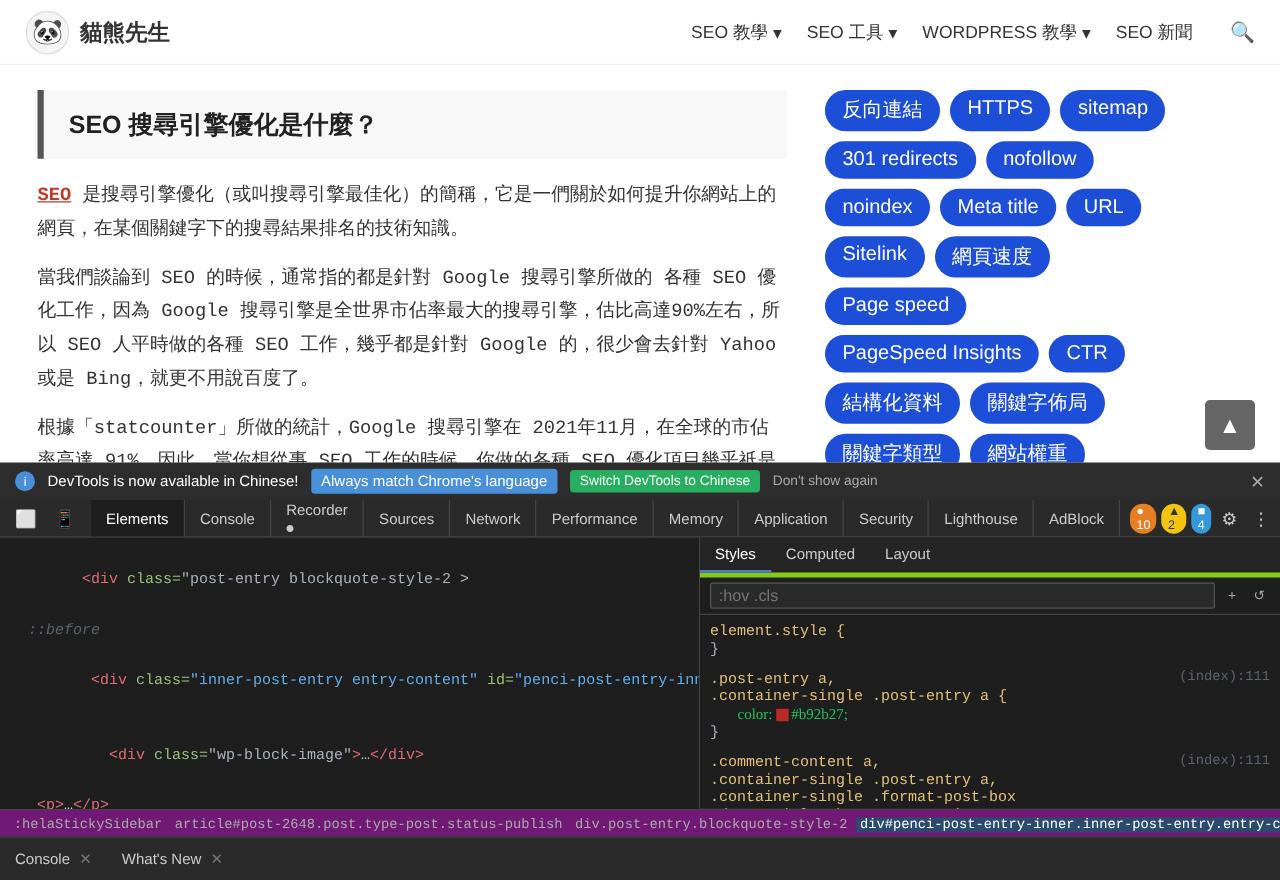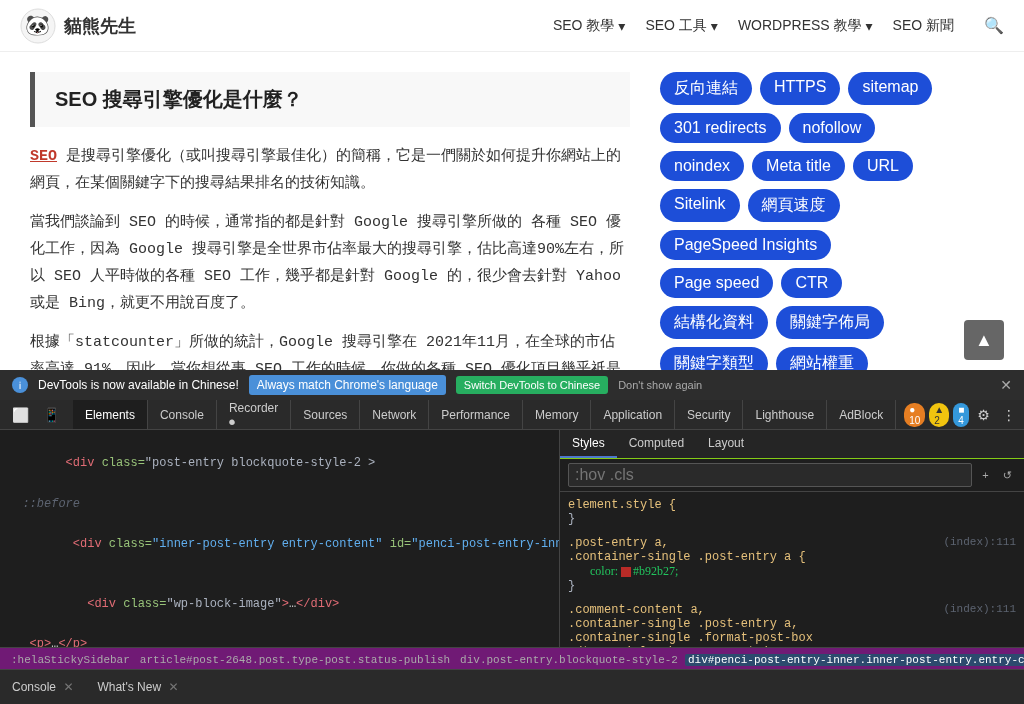--- a/index.html
+++ b/index.html
@@ -286,21 +286,21 @@
     
     .styles-panel {
       flex: 1;
       background: #1e1e1e;
       overflow-y: auto;
       display: flex;
       flex-direction: column;
     }
     .styles-tabs {
       display: flex;
-      border-bottom: 1px solid #84cc16;
+      border-bottom: 4px solid #84cc16;
       background: #252525;
     }
     .styles-tab {
       font-size: 12px;
       color: #ccc;
       padding: 6px 12px;
       cursor: pointer;
     }
     .styles-tab.active {
       color: #fff;
@@ -310,21 +310,21 @@
       display: flex;
       align-items: center;
       padding: 4px 8px;
       border-bottom: 1px solid #444;
       gap: 6px;
     }
     .styles-filter input {
       background: #2a2a2a;
       border: 1px solid #555;
       color: #ccc;
-      font-size: 16px;
+      font-size: 13px;
       padding: 2px 6px;
       flex: 1;
       border-radius: 2px;
     }
     .styles-filter-btn {
       background: none;
       border: none;
       color: #aaa;
       font-size: 11px;
       cursor: pointer;
@@ -449,22 +449,22 @@
       <div class="tag-pill">反向連結</div>
           <div class="tag-pill">HTTPS</div>
           <div class="tag-pill">sitemap</div>
           <div class="tag-pill">301 redirects</div>
           <div class="tag-pill">nofollow</div>
           <div class="tag-pill">noindex</div>
           <div class="tag-pill">Meta title</div>
           <div class="tag-pill">URL</div>
           <div class="tag-pill">Sitelink</div>
           <div class="tag-pill">網頁速度</div>
+          <div class="tag-pill">Page speed</div>
           <div class="tag-pill">PageSpeed Insights</div>
-          <div class="tag-pill">Page speed</div>
           <div class="tag-pill">CTR</div>
           <div class="tag-pill">結構化資料</div>
           <div class="tag-pill">關鍵字佈局</div>
           <div class="tag-pill">關鍵字類型</div>
           <div class="tag-pill">網站權重</div>
         </div>
     </div>
   </div>
 
   <div class="scroll-top">▲</div>

